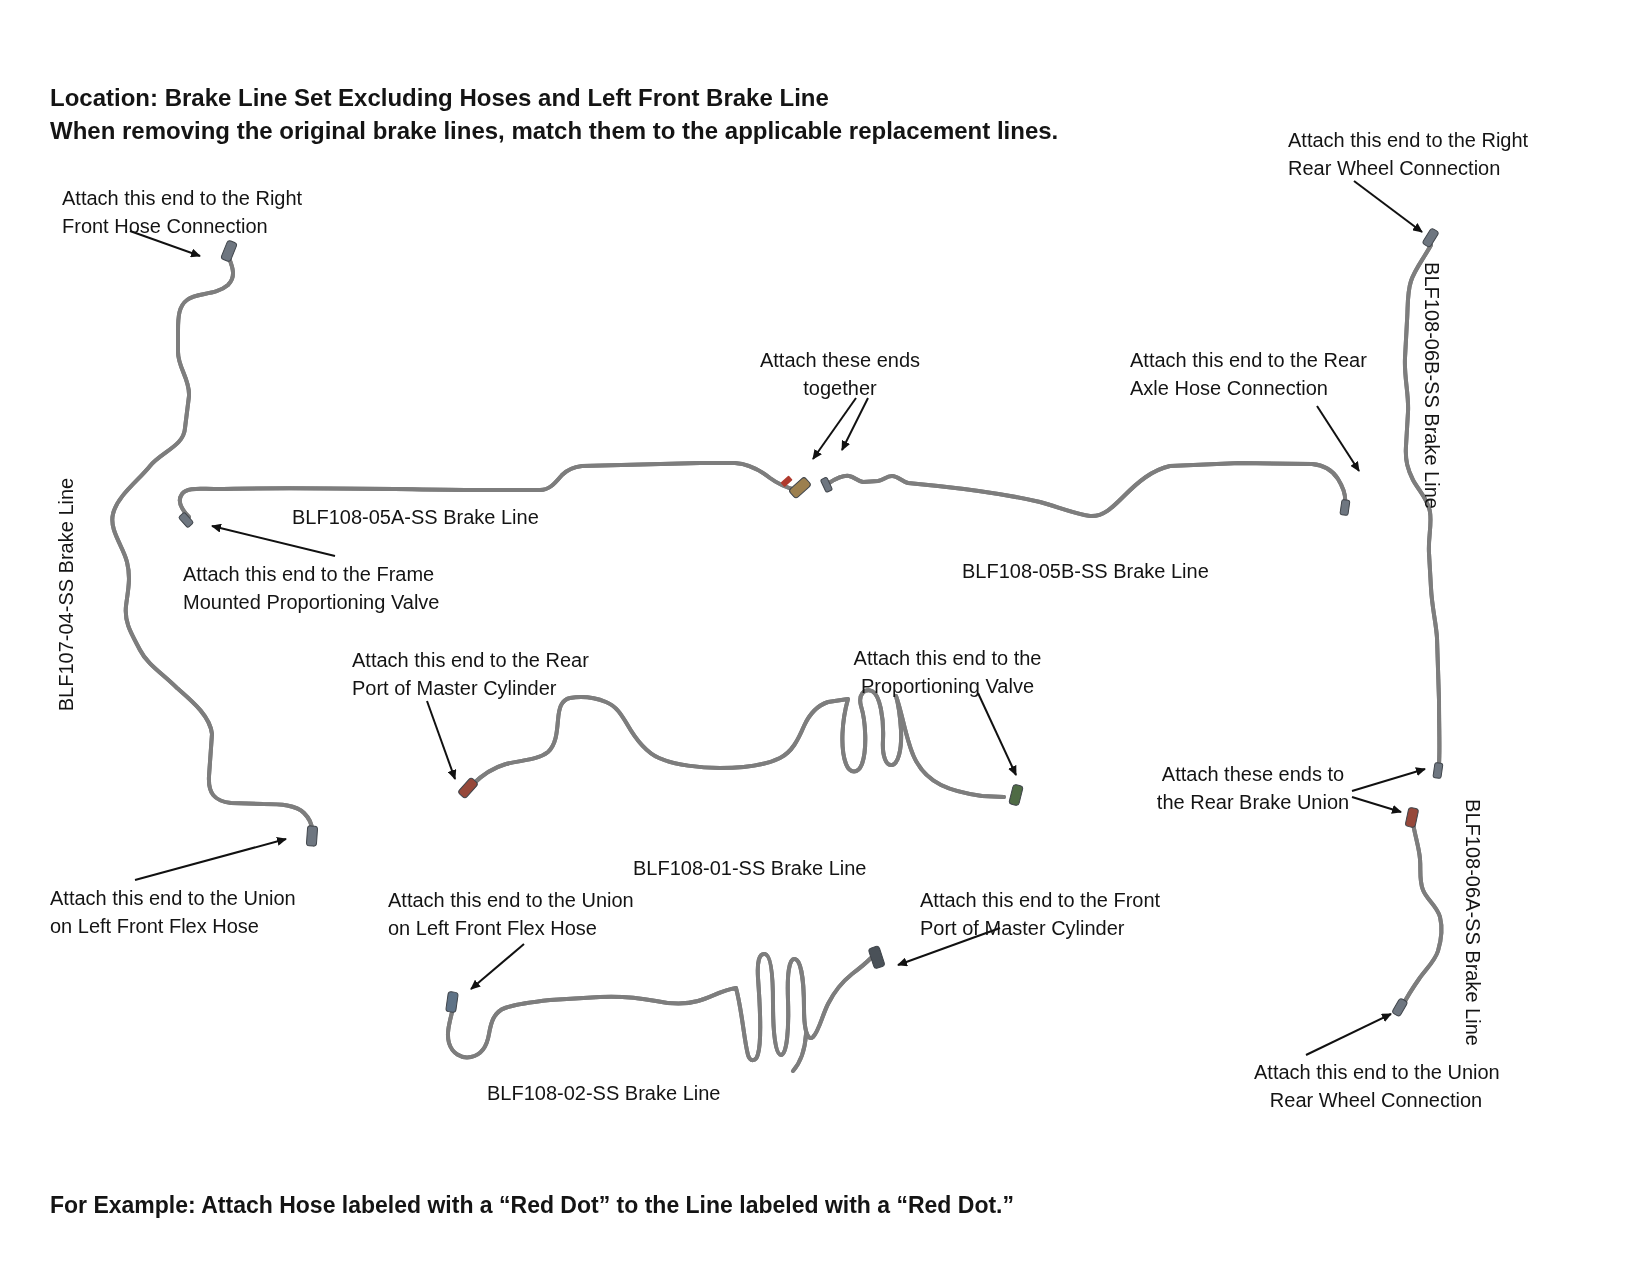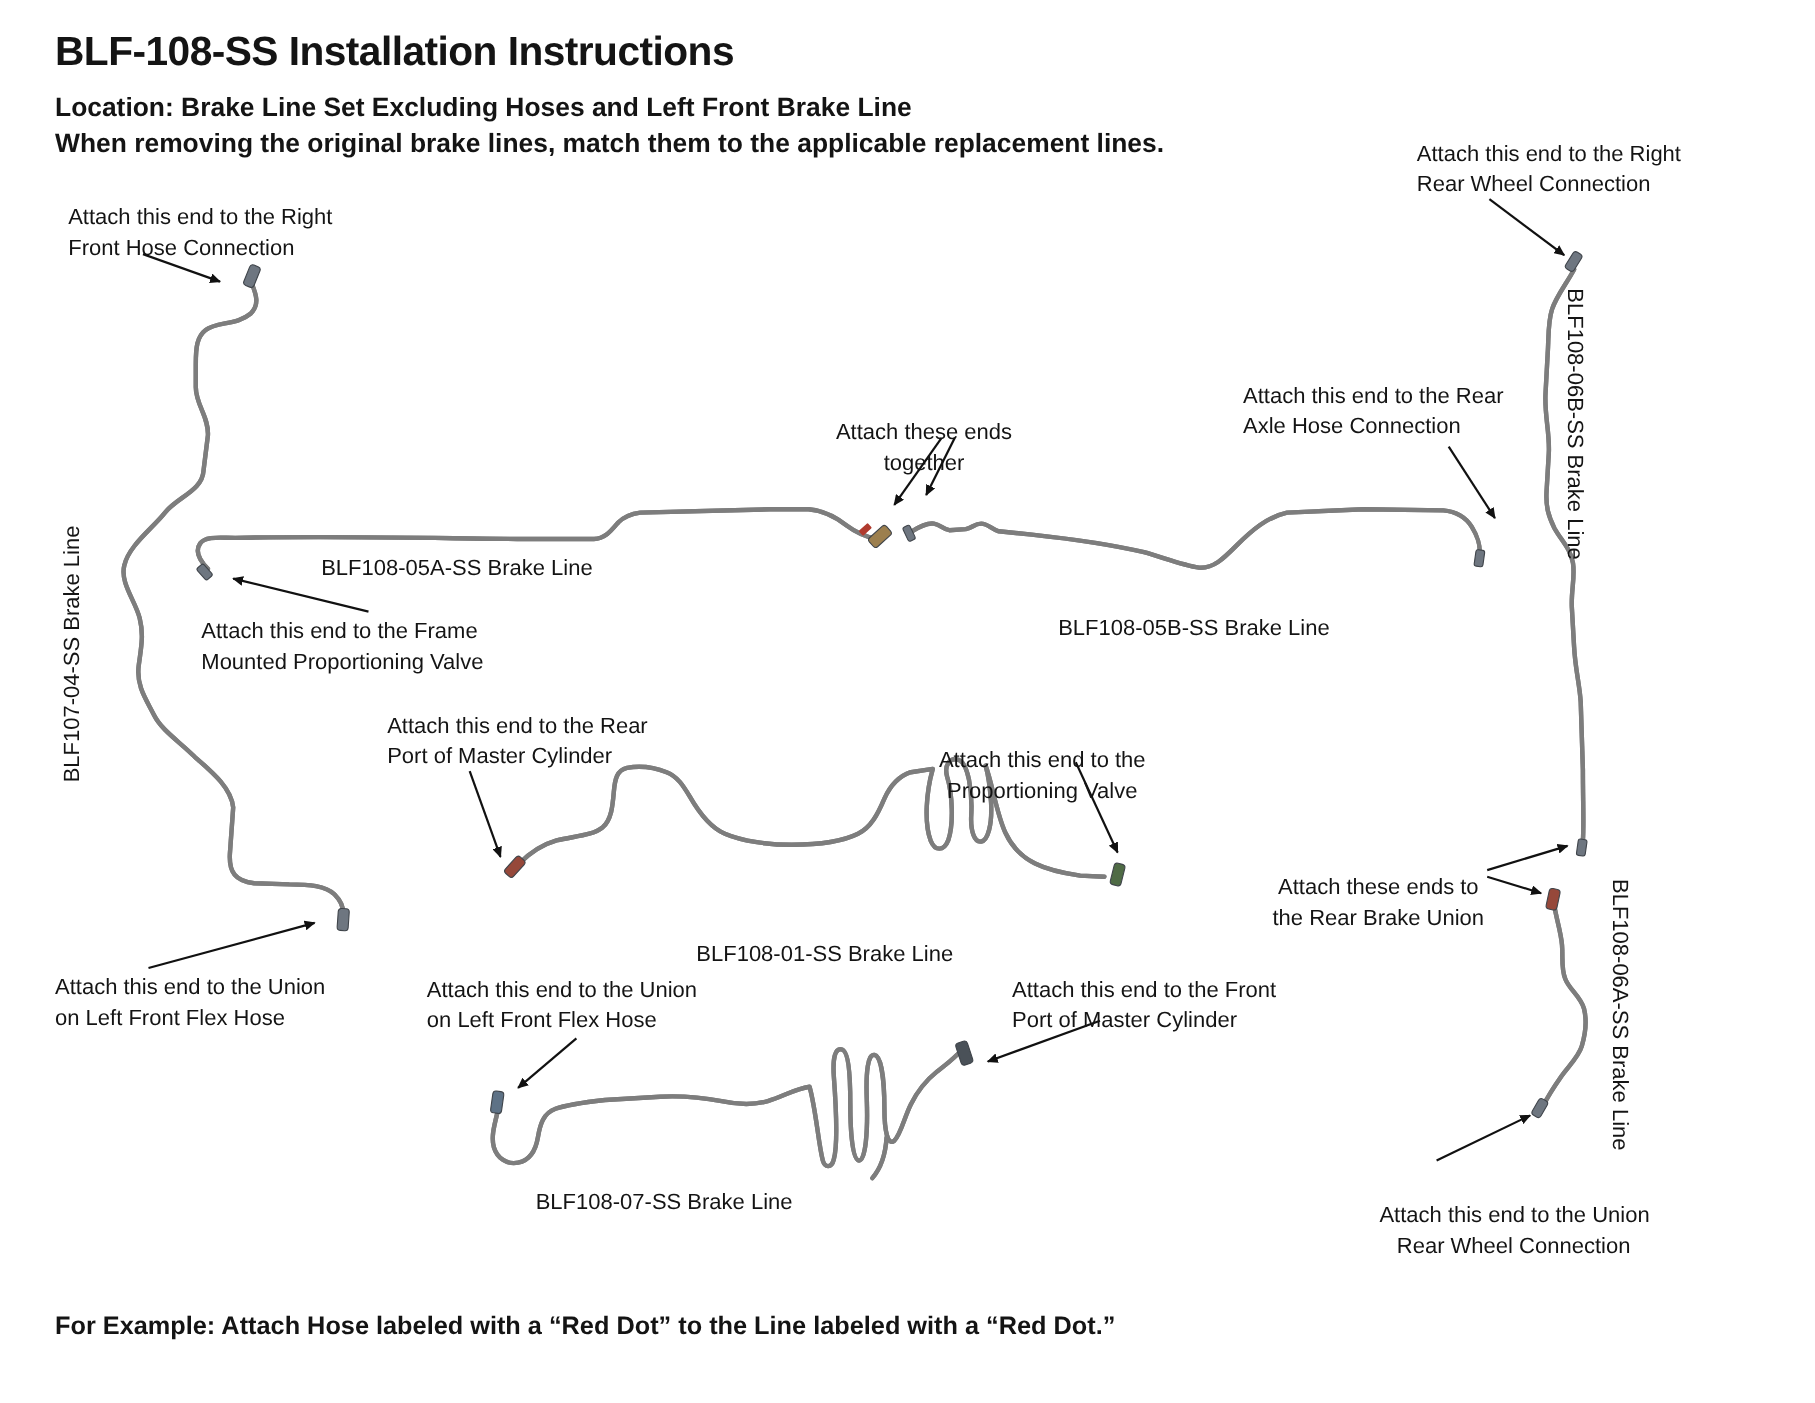--- a/index.html
+++ b/index.html
@@ -5,21 +5,21 @@
   html,body{margin:0;padding:0;background:#ffffff;}
   #canvas{position:relative;width:1650px;height:1275px;background:#ffffff;overflow:hidden;
           font-family:"Liberation Sans", sans-serif;color:#141414;}
   #art{position:absolute;left:0;top:0;}
   .txt{position:absolute;white-space:nowrap;}
   .title{font-size:37px;font-weight:bold;letter-spacing:-0.5px;}
   .subhead{font-size:24px;font-weight:bold;}
   .foot{font-size:23px;font-weight:bold;}
   .ann{font-size:20px;line-height:28px;}
   .lbl{font-size:20px;line-height:24px;margin-top:45px;}
-  .center{text-align:center;margin-top:33px;}
+  .center{text-align:center;}
   .vlabel{position:absolute;width:260px;text-align:center;font-size:20px;}
   .rot-up{transform:rotate(-90deg);}
   .rot-down{transform:rotate(90deg);}
 </style>
 </head>
 <body>
 
 <div id="canvas">
 
   <svg id="art" width="1650" height="1275" viewBox="0 0 1650 1275">
@@ -131,21 +131,20 @@
       <path d="M978,693 L1016,775" marker-end="url(#ah)"></path>
       <path d="M135,880 L286,839" marker-end="url(#ah)"></path>
       <path d="M1352,791 L1425,769" marker-end="url(#ah)"></path>
       <path d="M1352,797 L1401,812" marker-end="url(#ah)"></path>
       <path d="M524,944 L471,989" marker-end="url(#ah)"></path>
       <path d="M1000,928 L898,965" marker-end="url(#ah)"></path>
       <path d="M1306,1055 L1391,1014" marker-end="url(#ah)"></path>
     </g>
   </svg>
 
-  <div class="txt title" style="left:50px;top:26px;">BLF-108-SS Installation Instructions</div>
   <div class="txt subhead" style="left:50px;top:84px;">Location: Brake Line Set Excluding Hoses and Left Front Brake Line</div>
   <div class="txt subhead" style="left:50px;top:117px;">When removing the original brake lines, match them to the applicable replacement lines.</div>
 
   <div class="txt ann" style="left:62px;top:184px;">
     <div>Attach this end to the Right</div>
     <div>Front Hose Connection</div>
   </div>
 
   <div class="txt ann" style="left:1288px;top:126px;">
     <div>Attach this end to the Right</div>
@@ -201,17 +200,17 @@
     <div>Attach this end to the Union</div>
     <div>Rear Wheel Connection</div>
   </div>
 
   <div class="vlabel rot-up" style="left:-64px;top:583px;">BLF107-04-SS Brake Line</div>
   <div class="txt lbl" style="left:292px;top:460px;">BLF108-05A-SS Brake Line</div>
   <div class="txt lbl" style="left:962px;top:514px;text-align:right;">BLF108-05B-SS Brake Line</div>
   <div class="vlabel rot-down" style="left:1301px;top:374px;">BLF108-06B-SS Brake Line</div>
   <div class="txt lbl" style="left:633px;top:811px;">BLF108-01-SS Brake Line</div>
   <div class="vlabel rot-down" style="left:1342px;top:911px;">BLF108-06A-SS Brake Line</div>
-  <div class="txt lbl" style="left:487px;top:1036px;">BLF108-07-SS Brake Line</div>
+  <div class="txt lbl" style="left:487px;top:1036px;">BLF108-02-SS Brake Line</div>
 
   <div class="txt foot" style="left:50px;top:1192px;">For Example: Attach Hose labeled with a “Red Dot” to the Line labeled with a “Red Dot.”</div>
 
 </div>
 
 </body></html>

